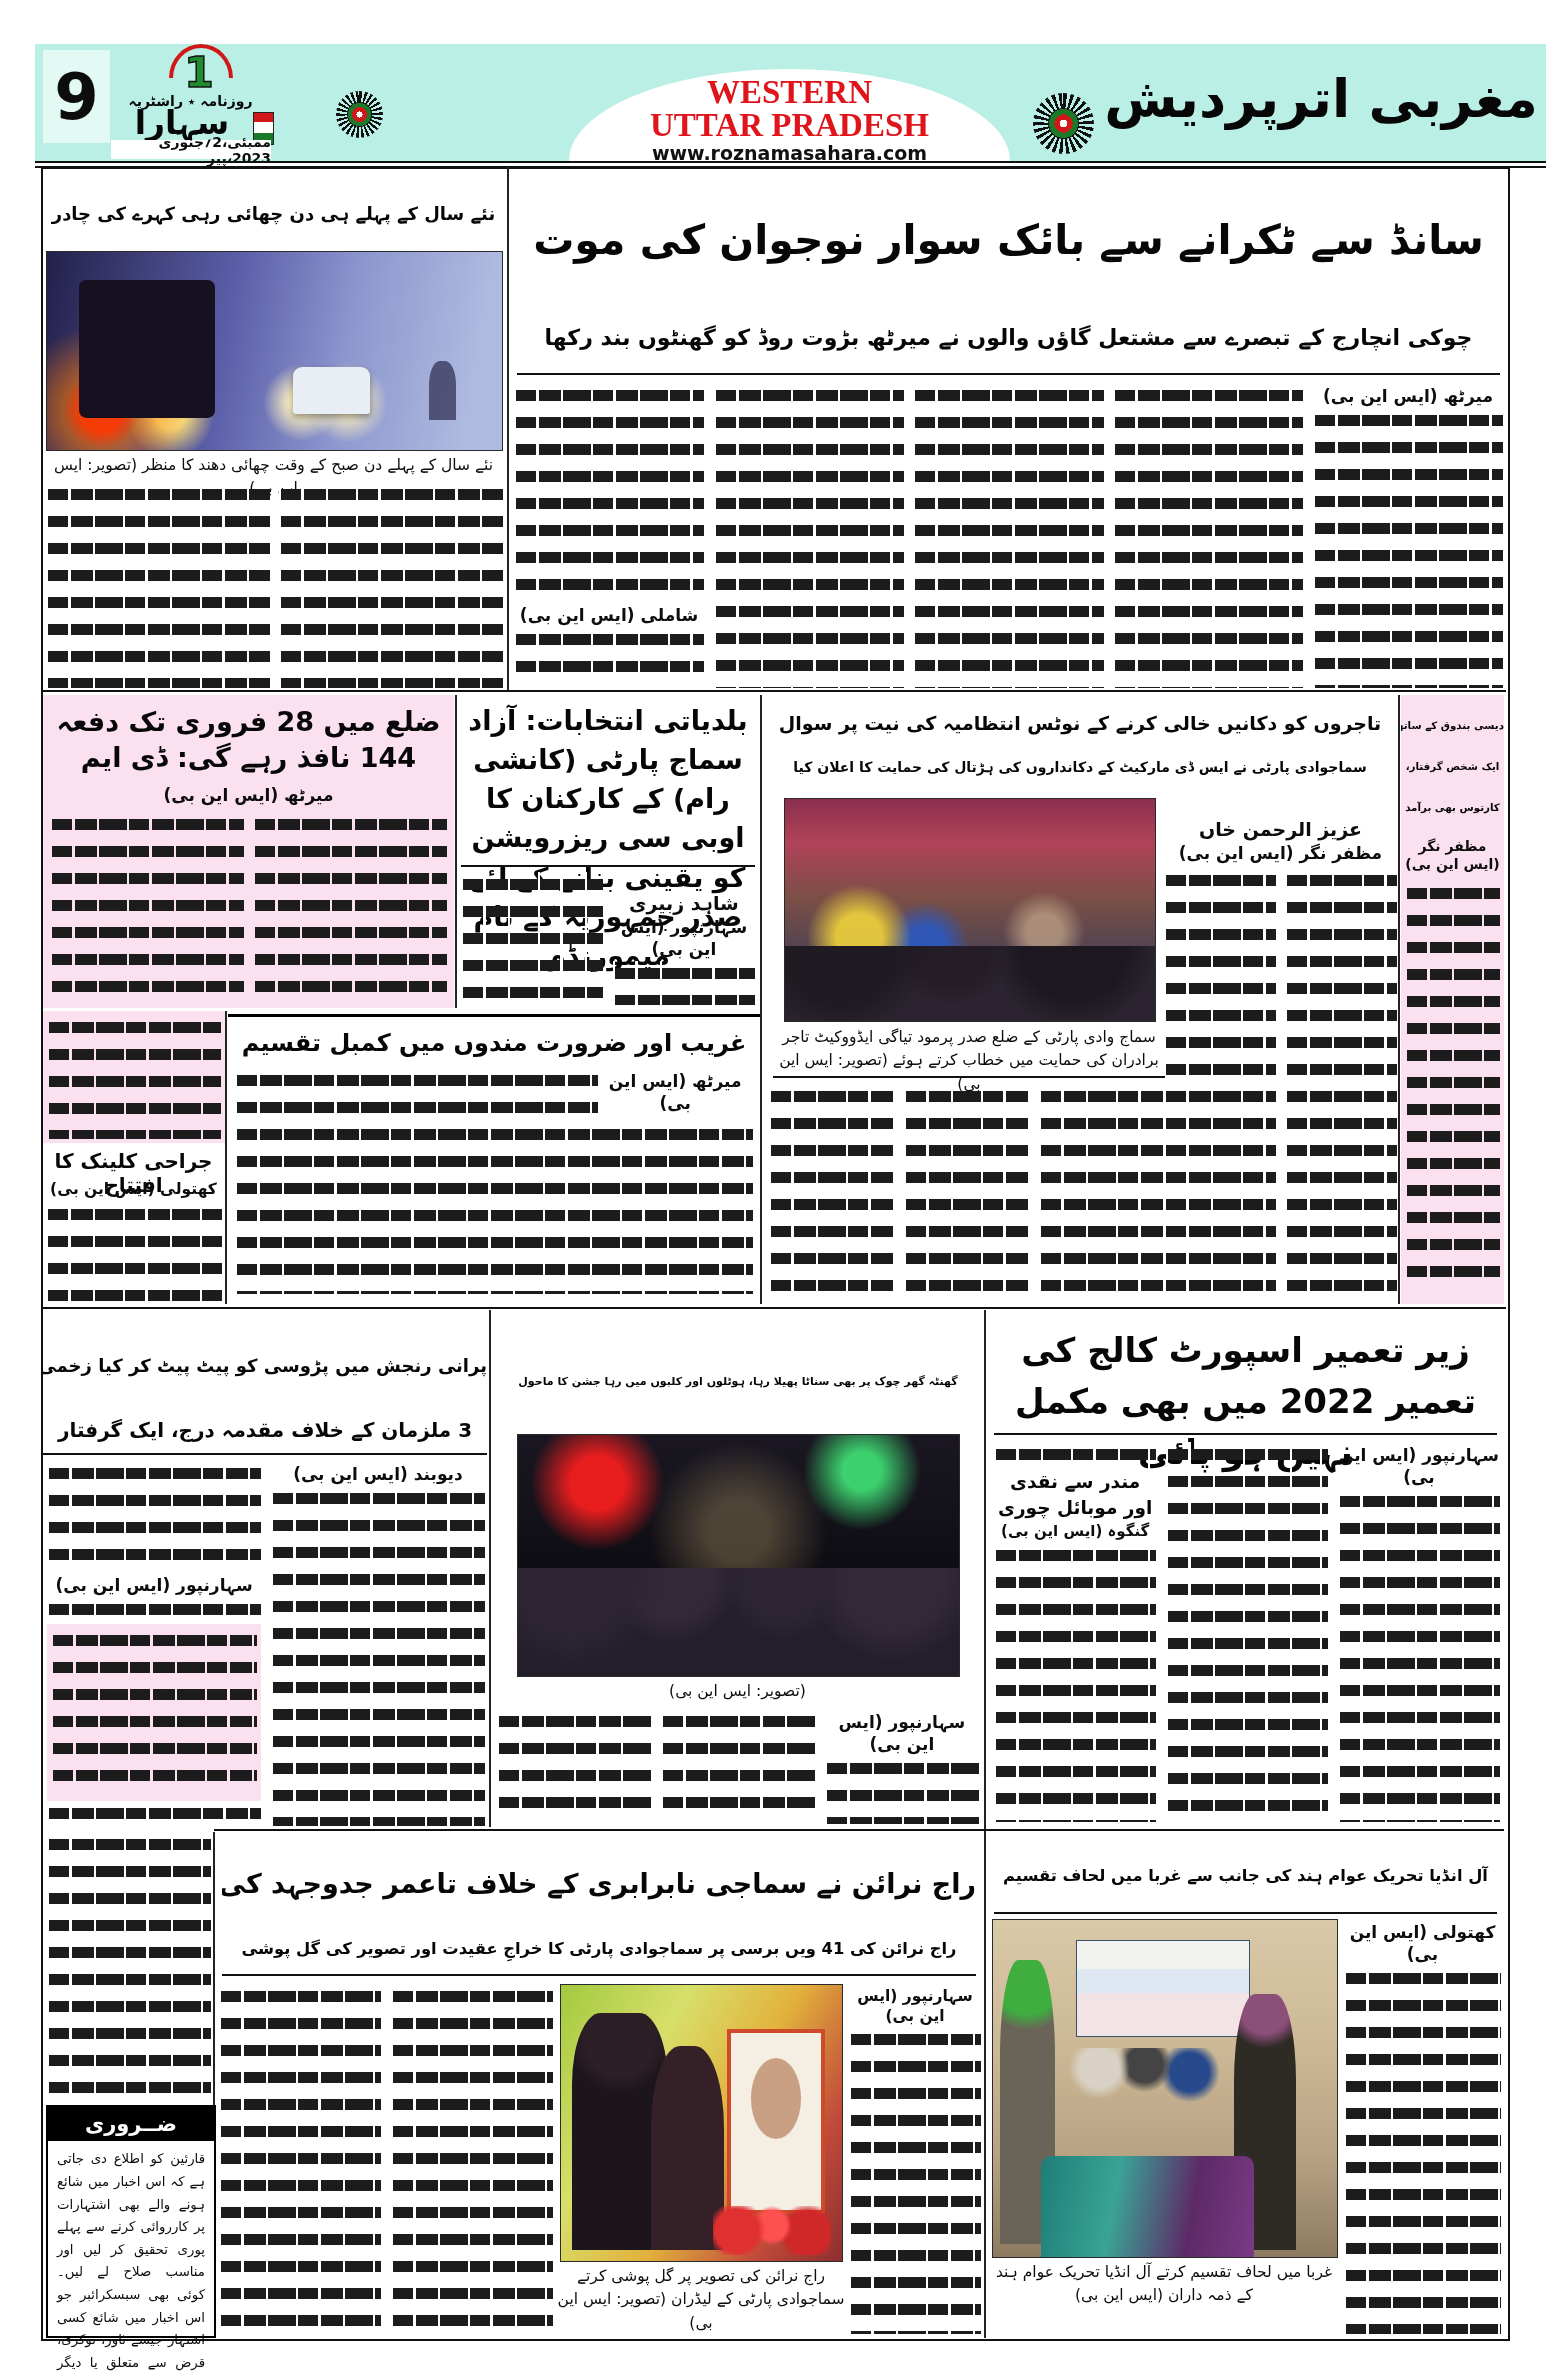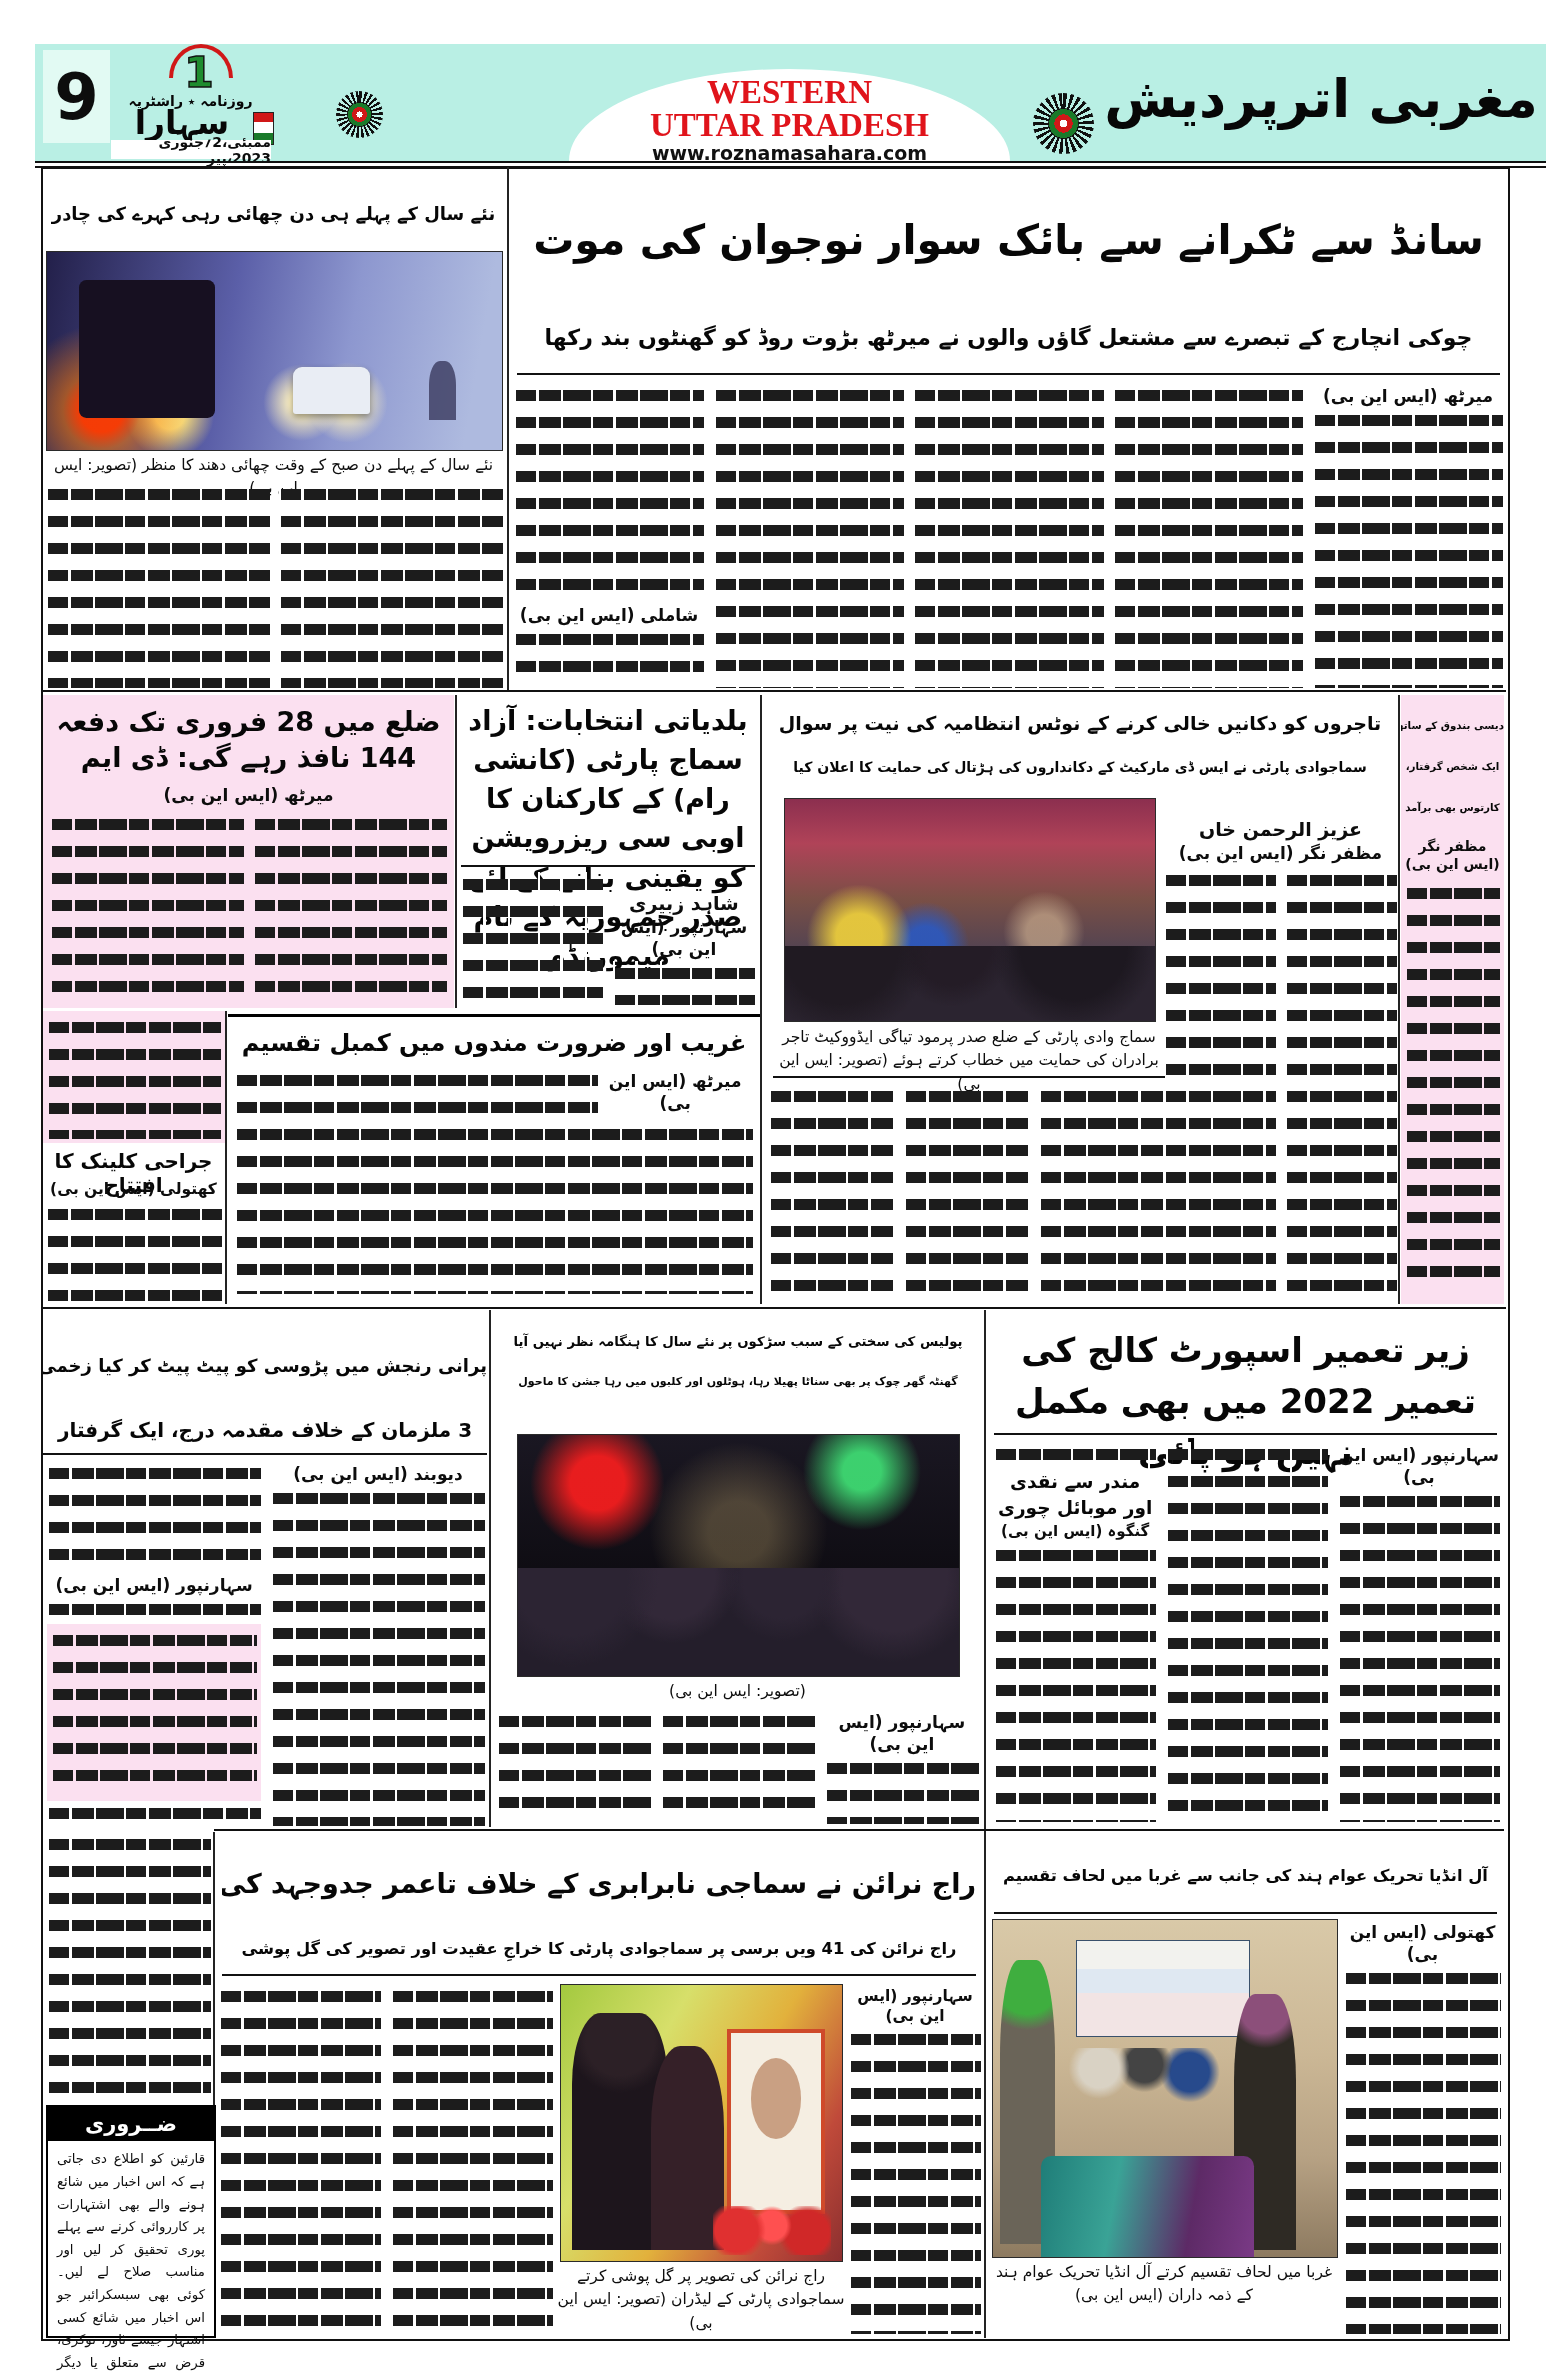--- a/index.html
+++ b/index.html
@@ -205,21 +205,20 @@
       <div class="pinkbg" style="height:177px;position:relative;">
         <div class="sim pink" style="position:absolute;inset:4.4px;"></div>
       </div>
       <div class="sim" style="flex:1;"></div>
     </div>
   </div>
   <div class="abs sim" style="left:47px;top:1832px;width:164px;height:265px;"></div>
 
   <div class="vr" style="left:489px;top:1310px;height:517px;"></div>
 
-  <div class="abs hl fit" style="left: 497px; top: 1322px; width: 482px; height: 40px; font-size: 13.3px; line-height: 40px;">پولیس کی سختی کے سبب سڑکوں پر نئے سال کا ہنگامہ نظر نہیں آیا</div>
   <div class="abs hl fit" style="left: 497px; top: 1365px; width: 482px; height: 33px; font-size: 11px; line-height: 33px;">گھنٹہ گھر چوک پر بھی سناٹا پھیلا رہا، ہوٹلوں اور کلبوں میں رہا جشن کا ماحول</div>
   <div class="ph" style="left:517px;top:1434px;width:441px;height:241px;
        background:
          radial-gradient(circle at 18% 20%, rgba(255,30,30,.9) 0 27px, rgba(0,0,0,0) 67px),
          radial-gradient(circle at 78% 15%, rgba(70,255,130,.8) 0 19px, rgba(0,0,0,0) 59px),
          radial-gradient(circle at 50% 40%, rgba(255,220,140,.25) 0 30px, rgba(0,0,0,0) 89px),
          linear-gradient(180deg,#1a1722,#0e0c12 60%,#070608);">
     <div class="abs" style="left:0;bottom:0;width:100%;height:45%;background:radial-gradient(circle at 12% 10%,#2c2433 0 14%,rgba(0,0,0,0) 22%),radial-gradient(circle at 35% 8%,#322838 0 14%,rgba(0,0,0,0) 22%),radial-gradient(circle at 60% 10%,#2c2433 0 14%,rgba(0,0,0,0) 22%),radial-gradient(circle at 85% 8%,#322838 0 14%,rgba(0,0,0,0) 22%),#241e2b;"></div>
   </div>
   <div class="abs cap" style="left:517px;top:1680px;width:441px;height:25px;font-weight:normal;">(تصویر: ایس این بی)</div>

